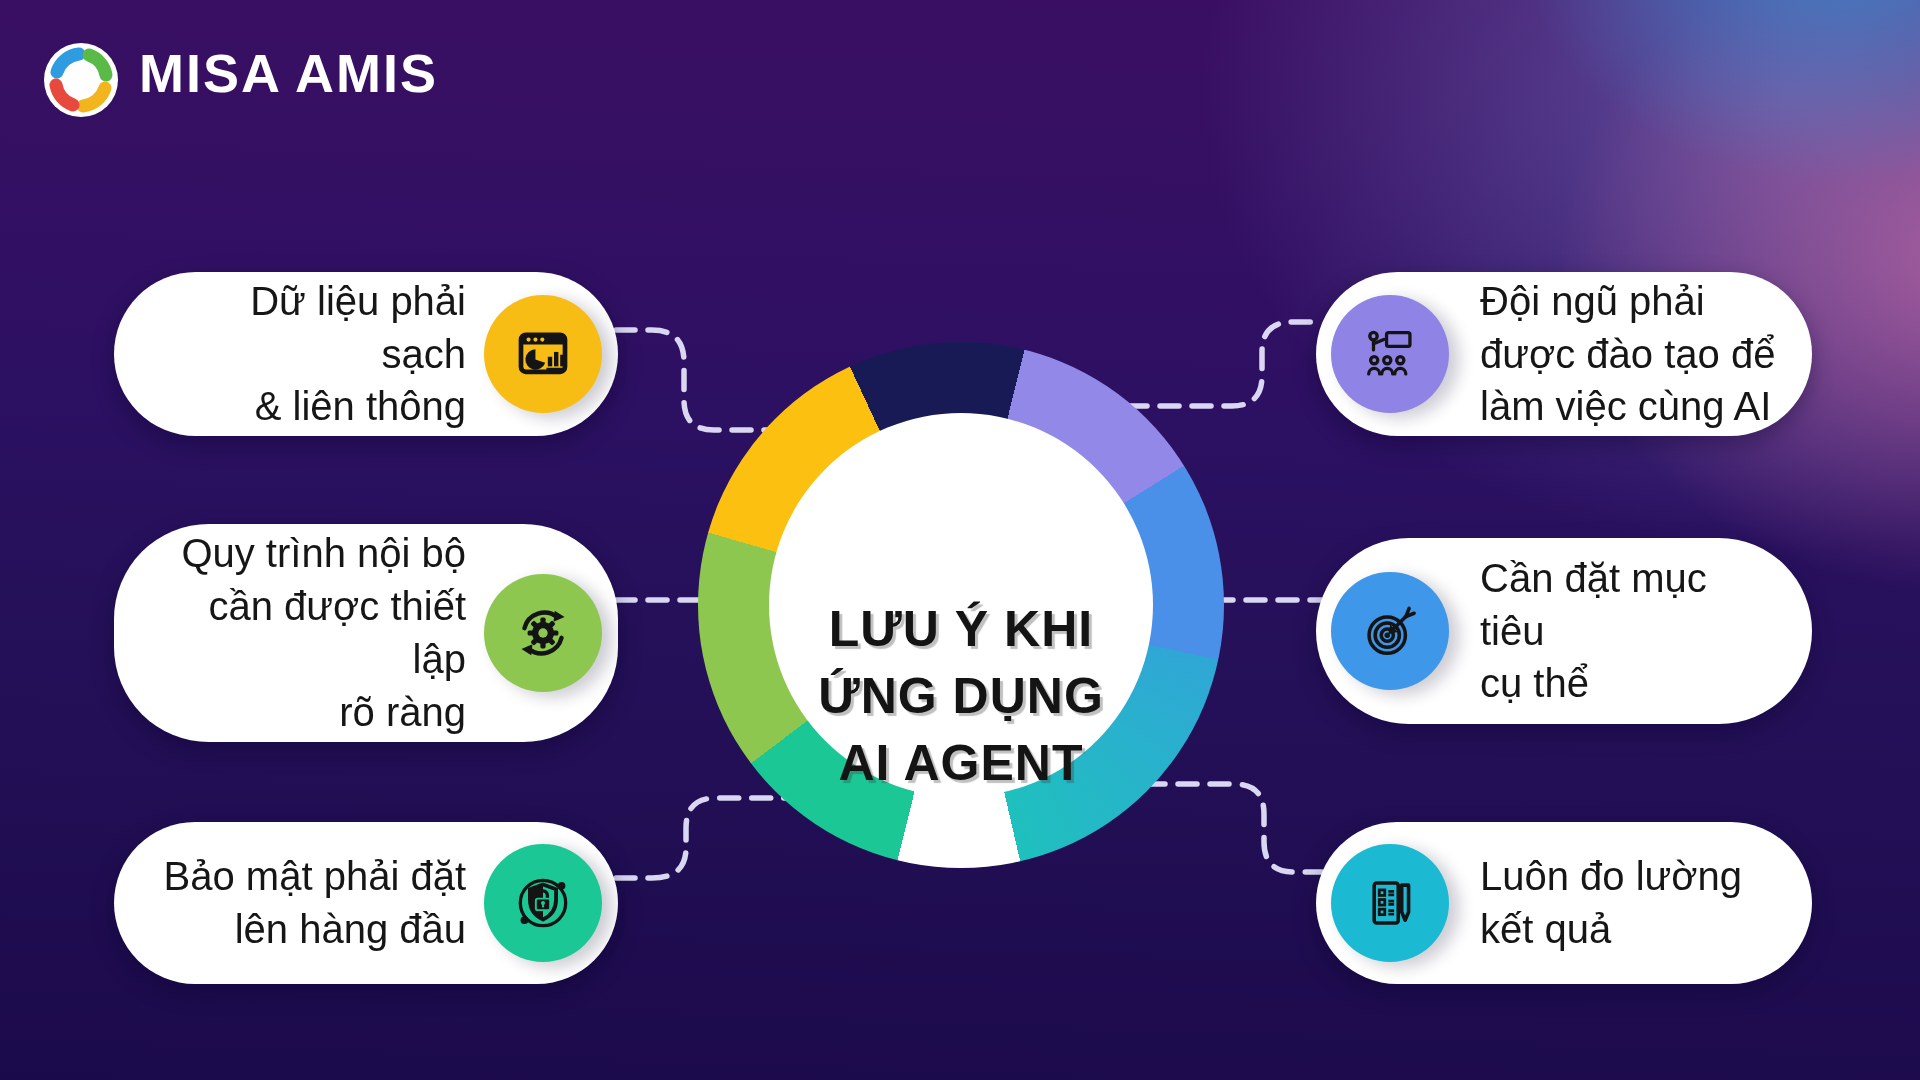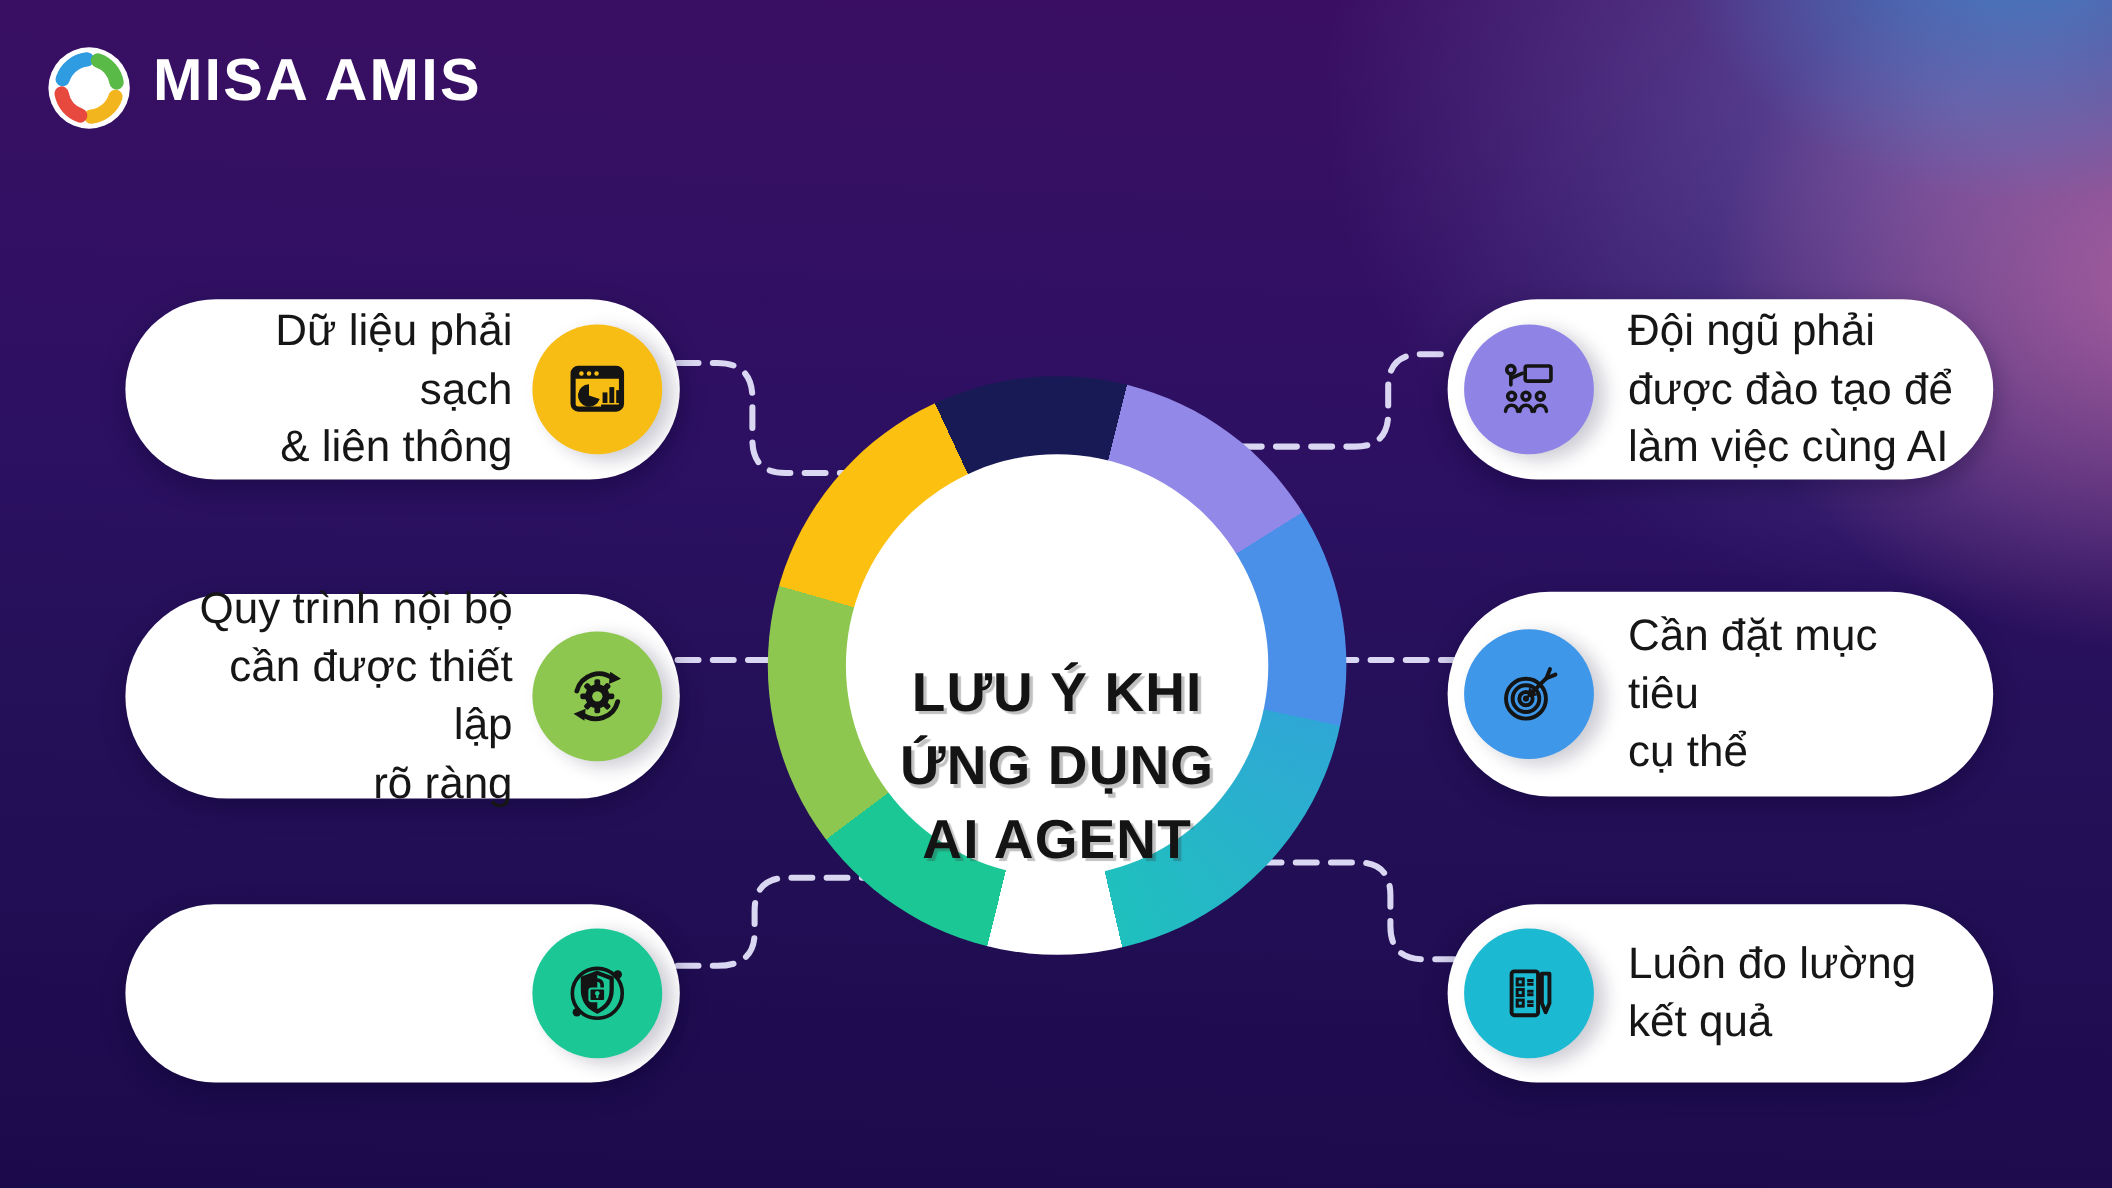--- a/index.html
+++ b/index.html
@@ -105,21 +105,21 @@
         <circle cx="23.5" cy="13.5" r="1.5" fill="currentColor"></circle>
         <path class="ic-fill" d="M18.5 28 L18.5 20.6 A7.4 7.4 0 1 0 25.6 30.4 Z"></path>
         <rect class="ic-fill" x="27.5" y="26" width="3.2" height="7"></rect>
         <rect class="ic-fill" x="32" y="22.5" width="3.2" height="10.5"></rect>
         <rect class="ic-fill" x="36.5" y="24.5" width="3.2" height="8.5"></rect>
         <rect class="ic-fill" x="26.5" y="34" width="13.8" height="2.3"></rect>
       </svg>
     </div>
   </div>
 
-  <div class="card left" style="top:508px;height:186px">
+  <div class="card left" style="top:492px;height:218px">
     <div class="card-text">Quy trình nội bộ
 cần được thiết lập
 rõ ràng</div>
     <div class="icon-circle" style="background: rgb(141, 199, 79); color: rgb(141, 199, 79);">
       <svg width="66" height="66" viewBox="0 0 48 48">
         <path class="ic-stroke" d="M10.5 20.5 A15 15 0 0 1 34.5 12.5" stroke-width="3.2" stroke-linecap="round"></path>
         <path class="ic-fill" d="M32.5 7.8 l7.2 4.6 -8 3.4 z"></path>
         <path class="ic-stroke" d="M37.5 27.5 A15 15 0 0 1 13.5 35.5" stroke-width="3.2" stroke-linecap="round"></path>
         <path class="ic-fill" d="M15.5 40.2 l-7.2 -4.6 8 -3.4 z"></path>
         <g class="ic-fill">
@@ -132,20 +132,22 @@
           <rect x="22.1" y="12.8" width="3.8" height="5.4" rx="1.2" transform="rotate(225 24 24)"></rect>
           <rect x="22.1" y="12.8" width="3.8" height="5.4" rx="1.2" transform="rotate(270 24 24)"></rect>
           <rect x="22.1" y="12.8" width="3.8" height="5.4" rx="1.2" transform="rotate(315 24 24)"></rect>
         </g>
         <circle cx="24" cy="24" r="3.4" fill="currentColor"></circle>
       </svg>
     </div>
   </div>
 
   <div class="card left" style="top:790px;height:162px">
+    <div class="card-text">Bảo mật phải đặt
+lên hàng đầu</div>
     <div class="icon-circle" style="background: rgb(27, 199, 149); color: rgb(27, 199, 149);">
       <svg width="66" height="66" viewBox="0 0 48 48">
         <circle class="ic-stroke" cx="24" cy="24" r="16.5" stroke-width="2.4"></circle>
         <circle class="ic-fill" cx="37.5" cy="11.5" r="2.8"></circle>
         <circle class="ic-fill" cx="10.5" cy="36.5" r="2.8"></circle>
         <path class="ic-stroke" d="M24 10.5 L33.5 14 V21.5 C33.5 28.5 29.5 33.5 24 36 C18.5 33.5 14.5 28.5 14.5 21.5 V14 Z" stroke-width="2.8"></path>
         <path class="ic-fill" d="M24 10.5 L14.5 14 V21.5 C14.5 28.5 18.5 33.5 24 36 Z"></path>
         <path d="M20.8 21 V18.4 a3.2 3.2 0 0 1 6.4 0 V21" fill="none" stroke="#141414" stroke-width="2.4"></path>
         <rect x="18.8" y="20.8" width="10.4" height="8.4" rx="1.4" fill="#141414" stroke="currentColor" stroke-width="1.4"></rect>
         <circle cx="24" cy="24" r="1.5" fill="currentColor"></circle>

